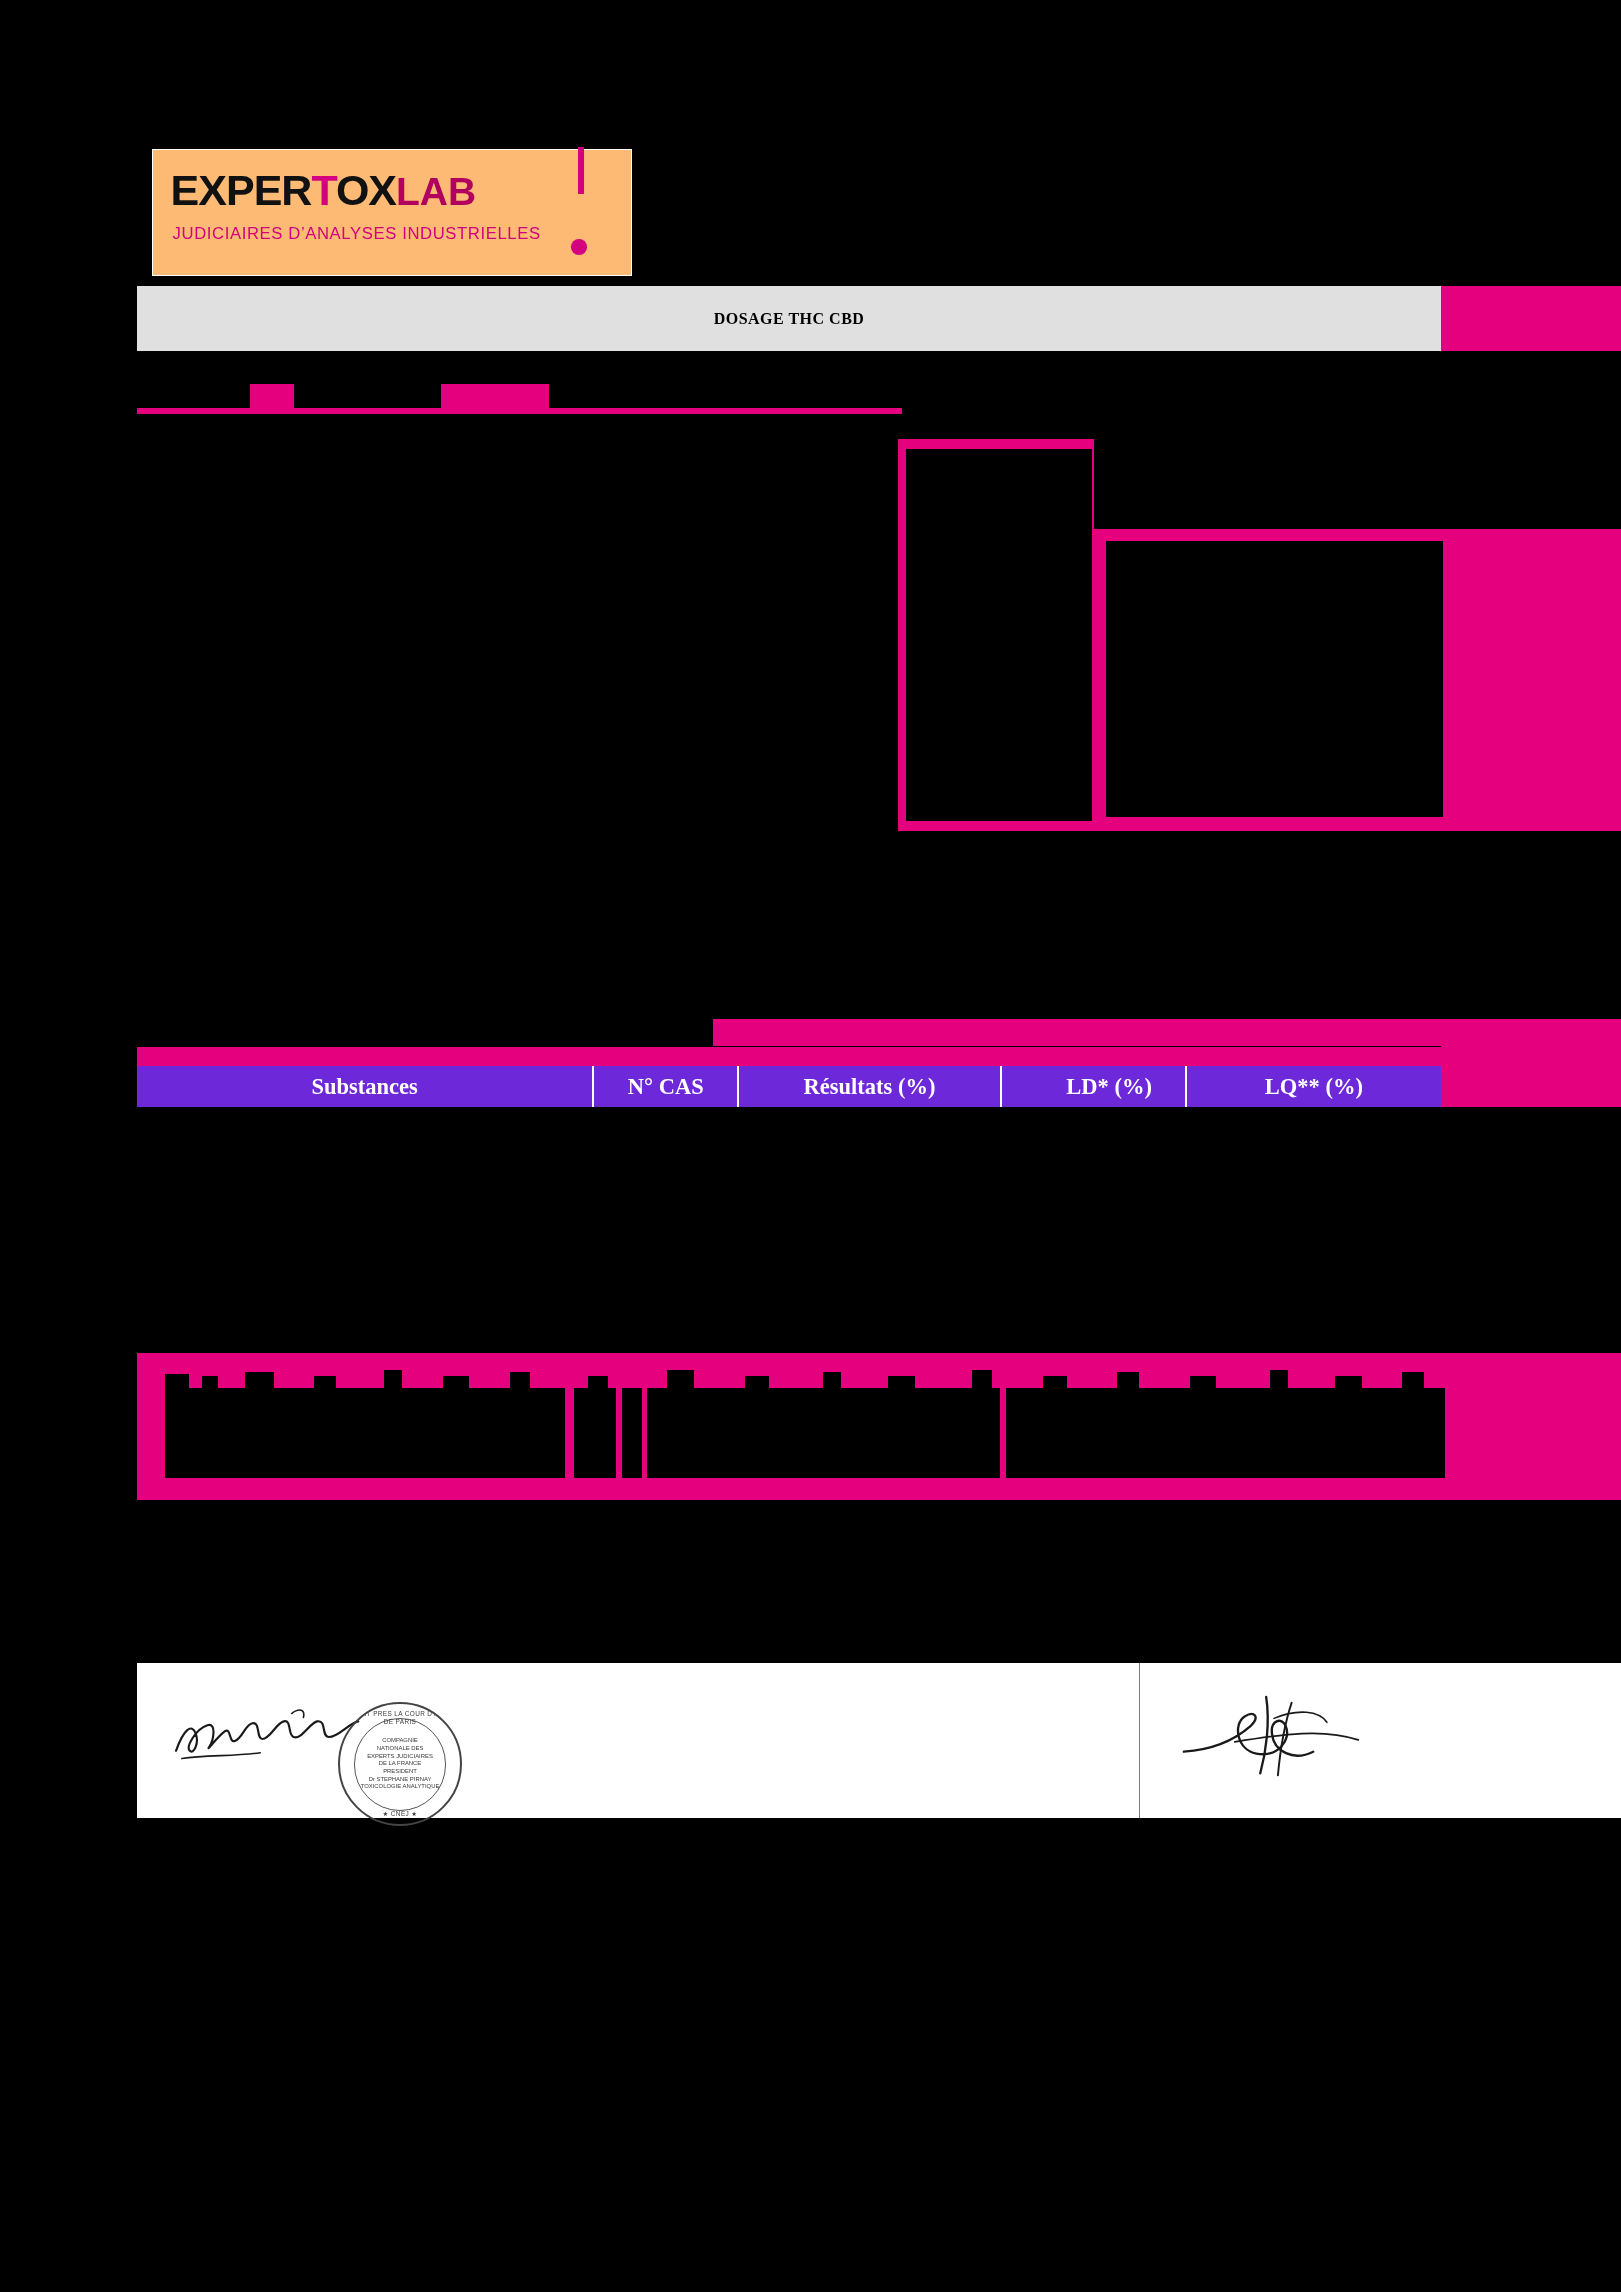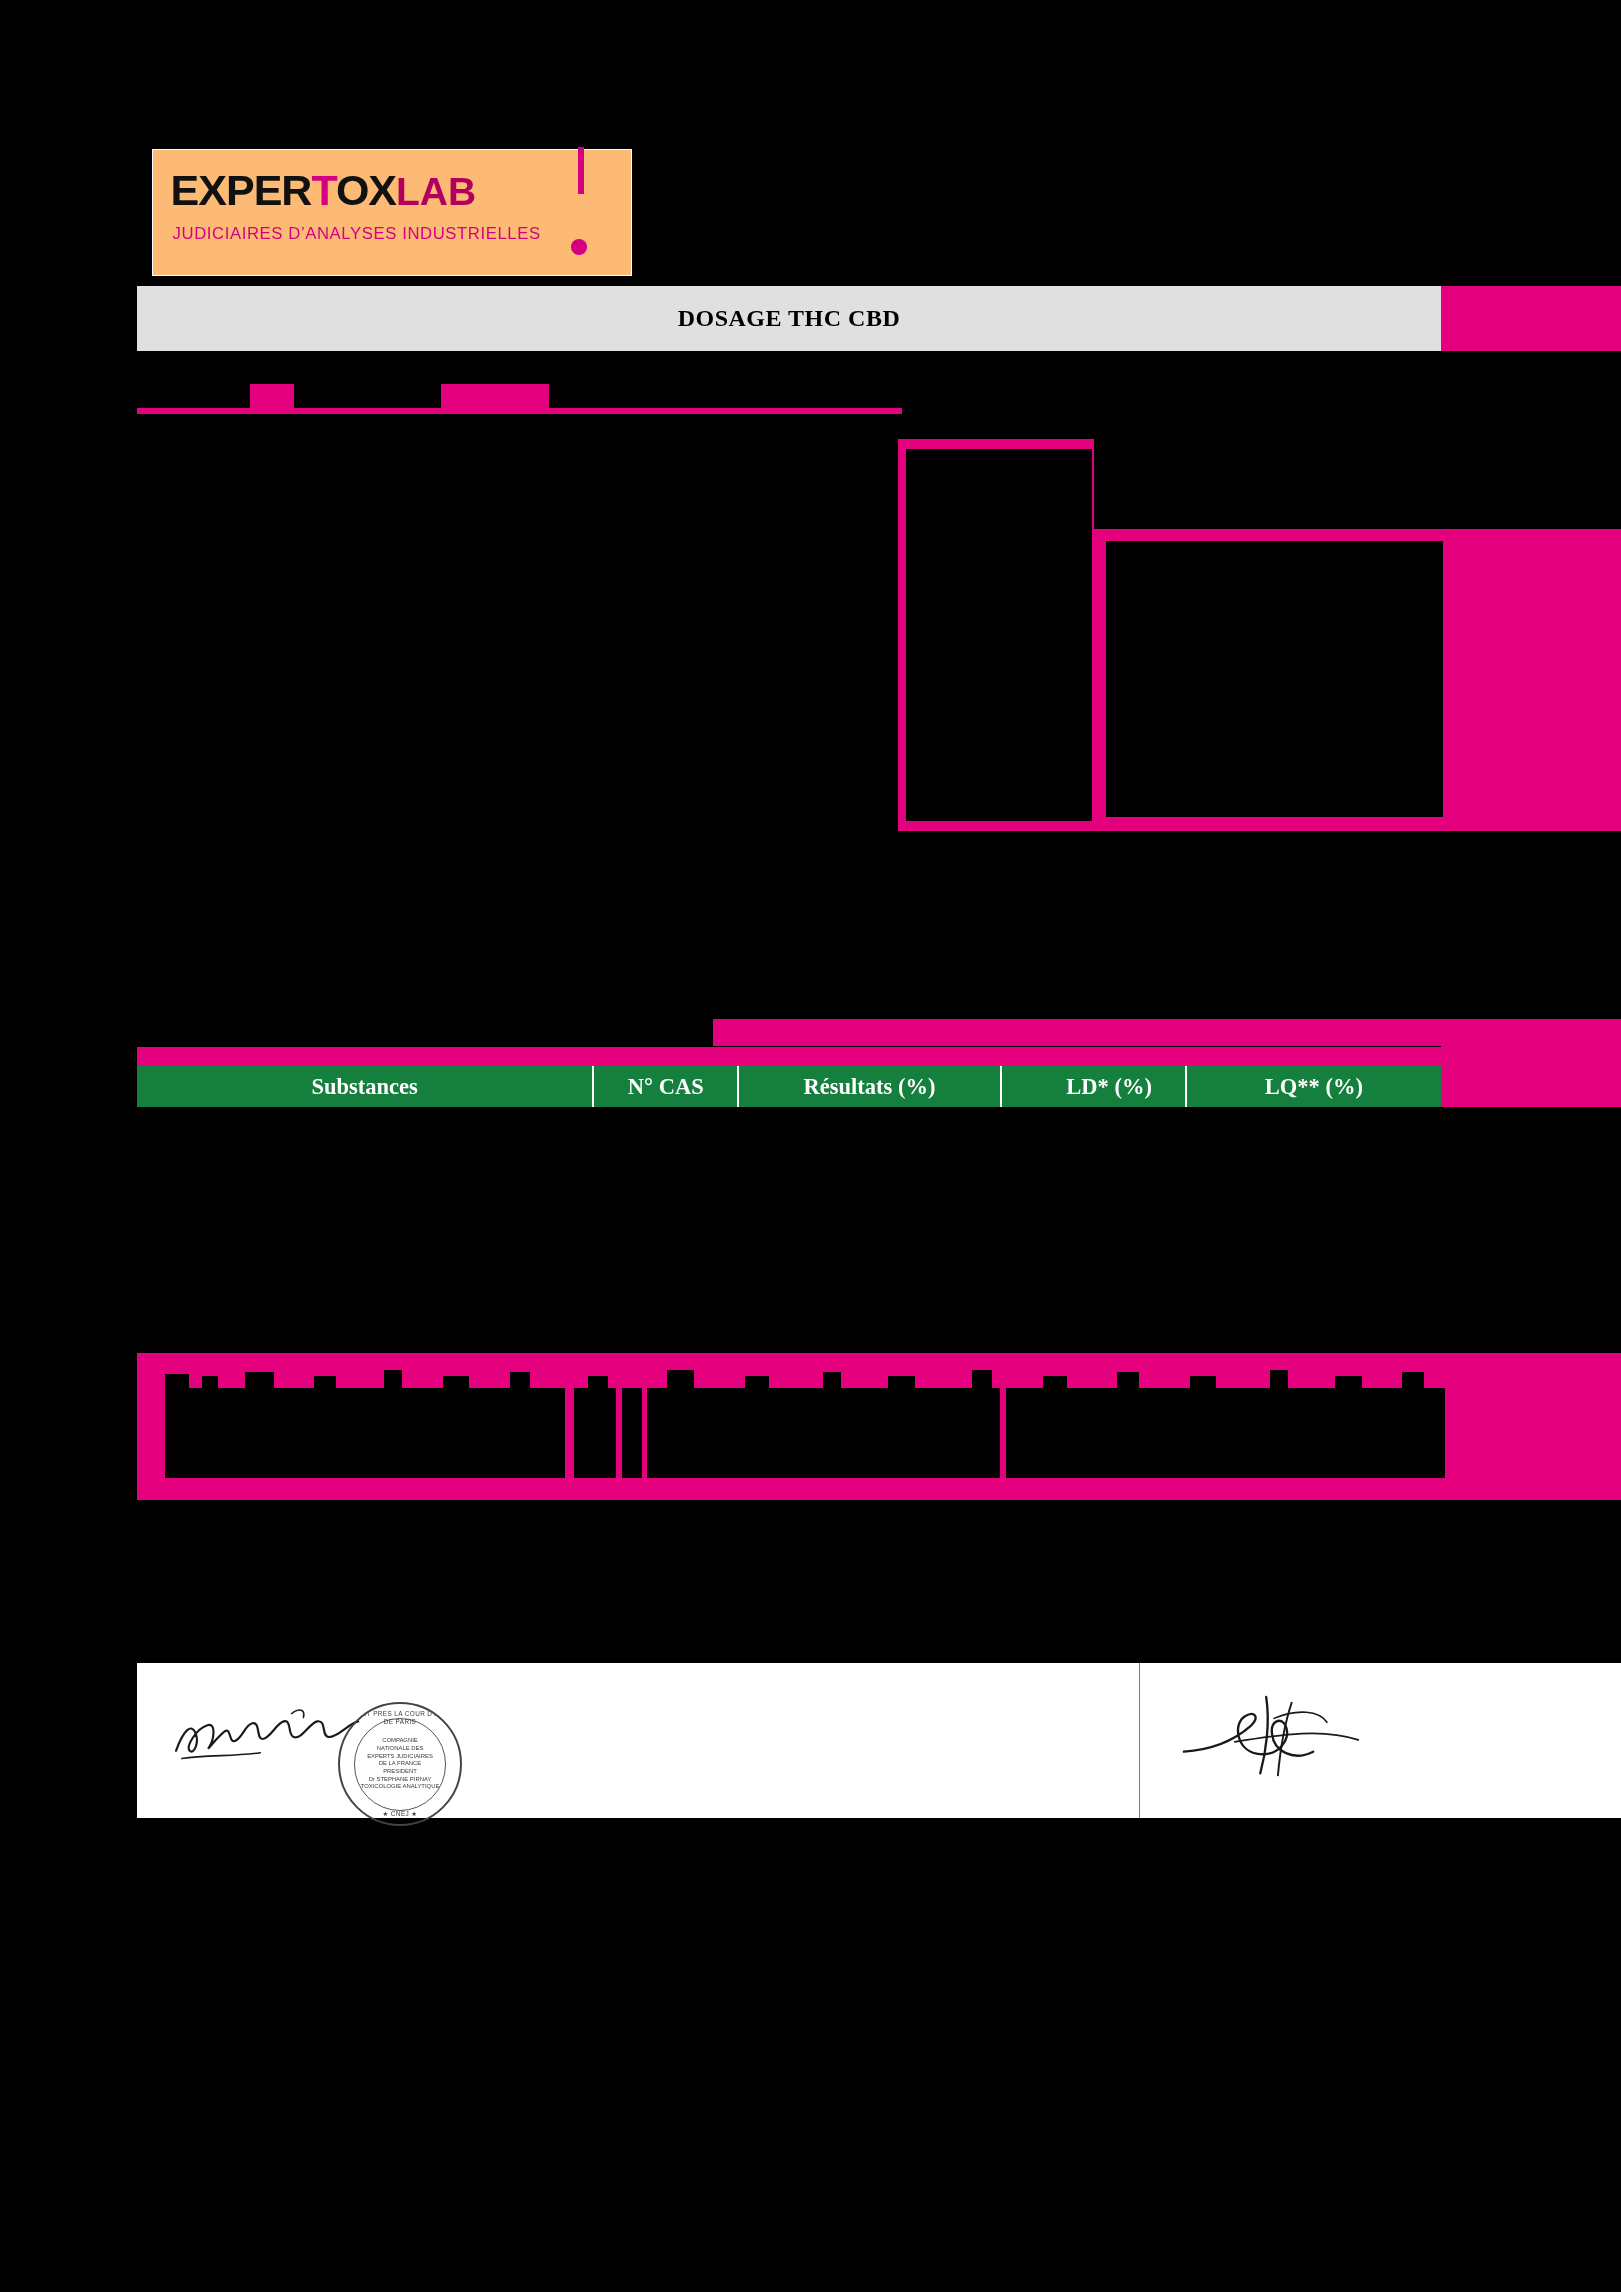--- a/index.html
+++ b/index.html
@@ -97,21 +97,21 @@
     position: absolute;
     left: 137px;
     top: 286px;
     width: 1304px;
     height: 65px;
     background: #e0e0e0;
     display: flex;
     align-items: center;
     justify-content: center;
     font-weight: bold;
-    font-size: 24px;
+    font-size: 16px;
     letter-spacing: 0.5px;
     color: #000000;
   }
 
   
   .blk {
     position: absolute;
     background: #e5007e;
   }
   .blkw {
@@ -120,21 +120,21 @@
   }
 
   
   .table-head {
     position: absolute;
     left: 137px;
     top: 1066px;
     width: 1304px;
     height: 41px;
     display: flex;
-    background: #15803d;
+    background: #6d28d9;
   }
   .th {
     display: flex;
     align-items: center;
     justify-content: center;
     font-weight: bold;
     font-size: 22.5px;
     color: #ffffff;
     border-right: 2px solid #ffffff;
     box-sizing: border-box;

